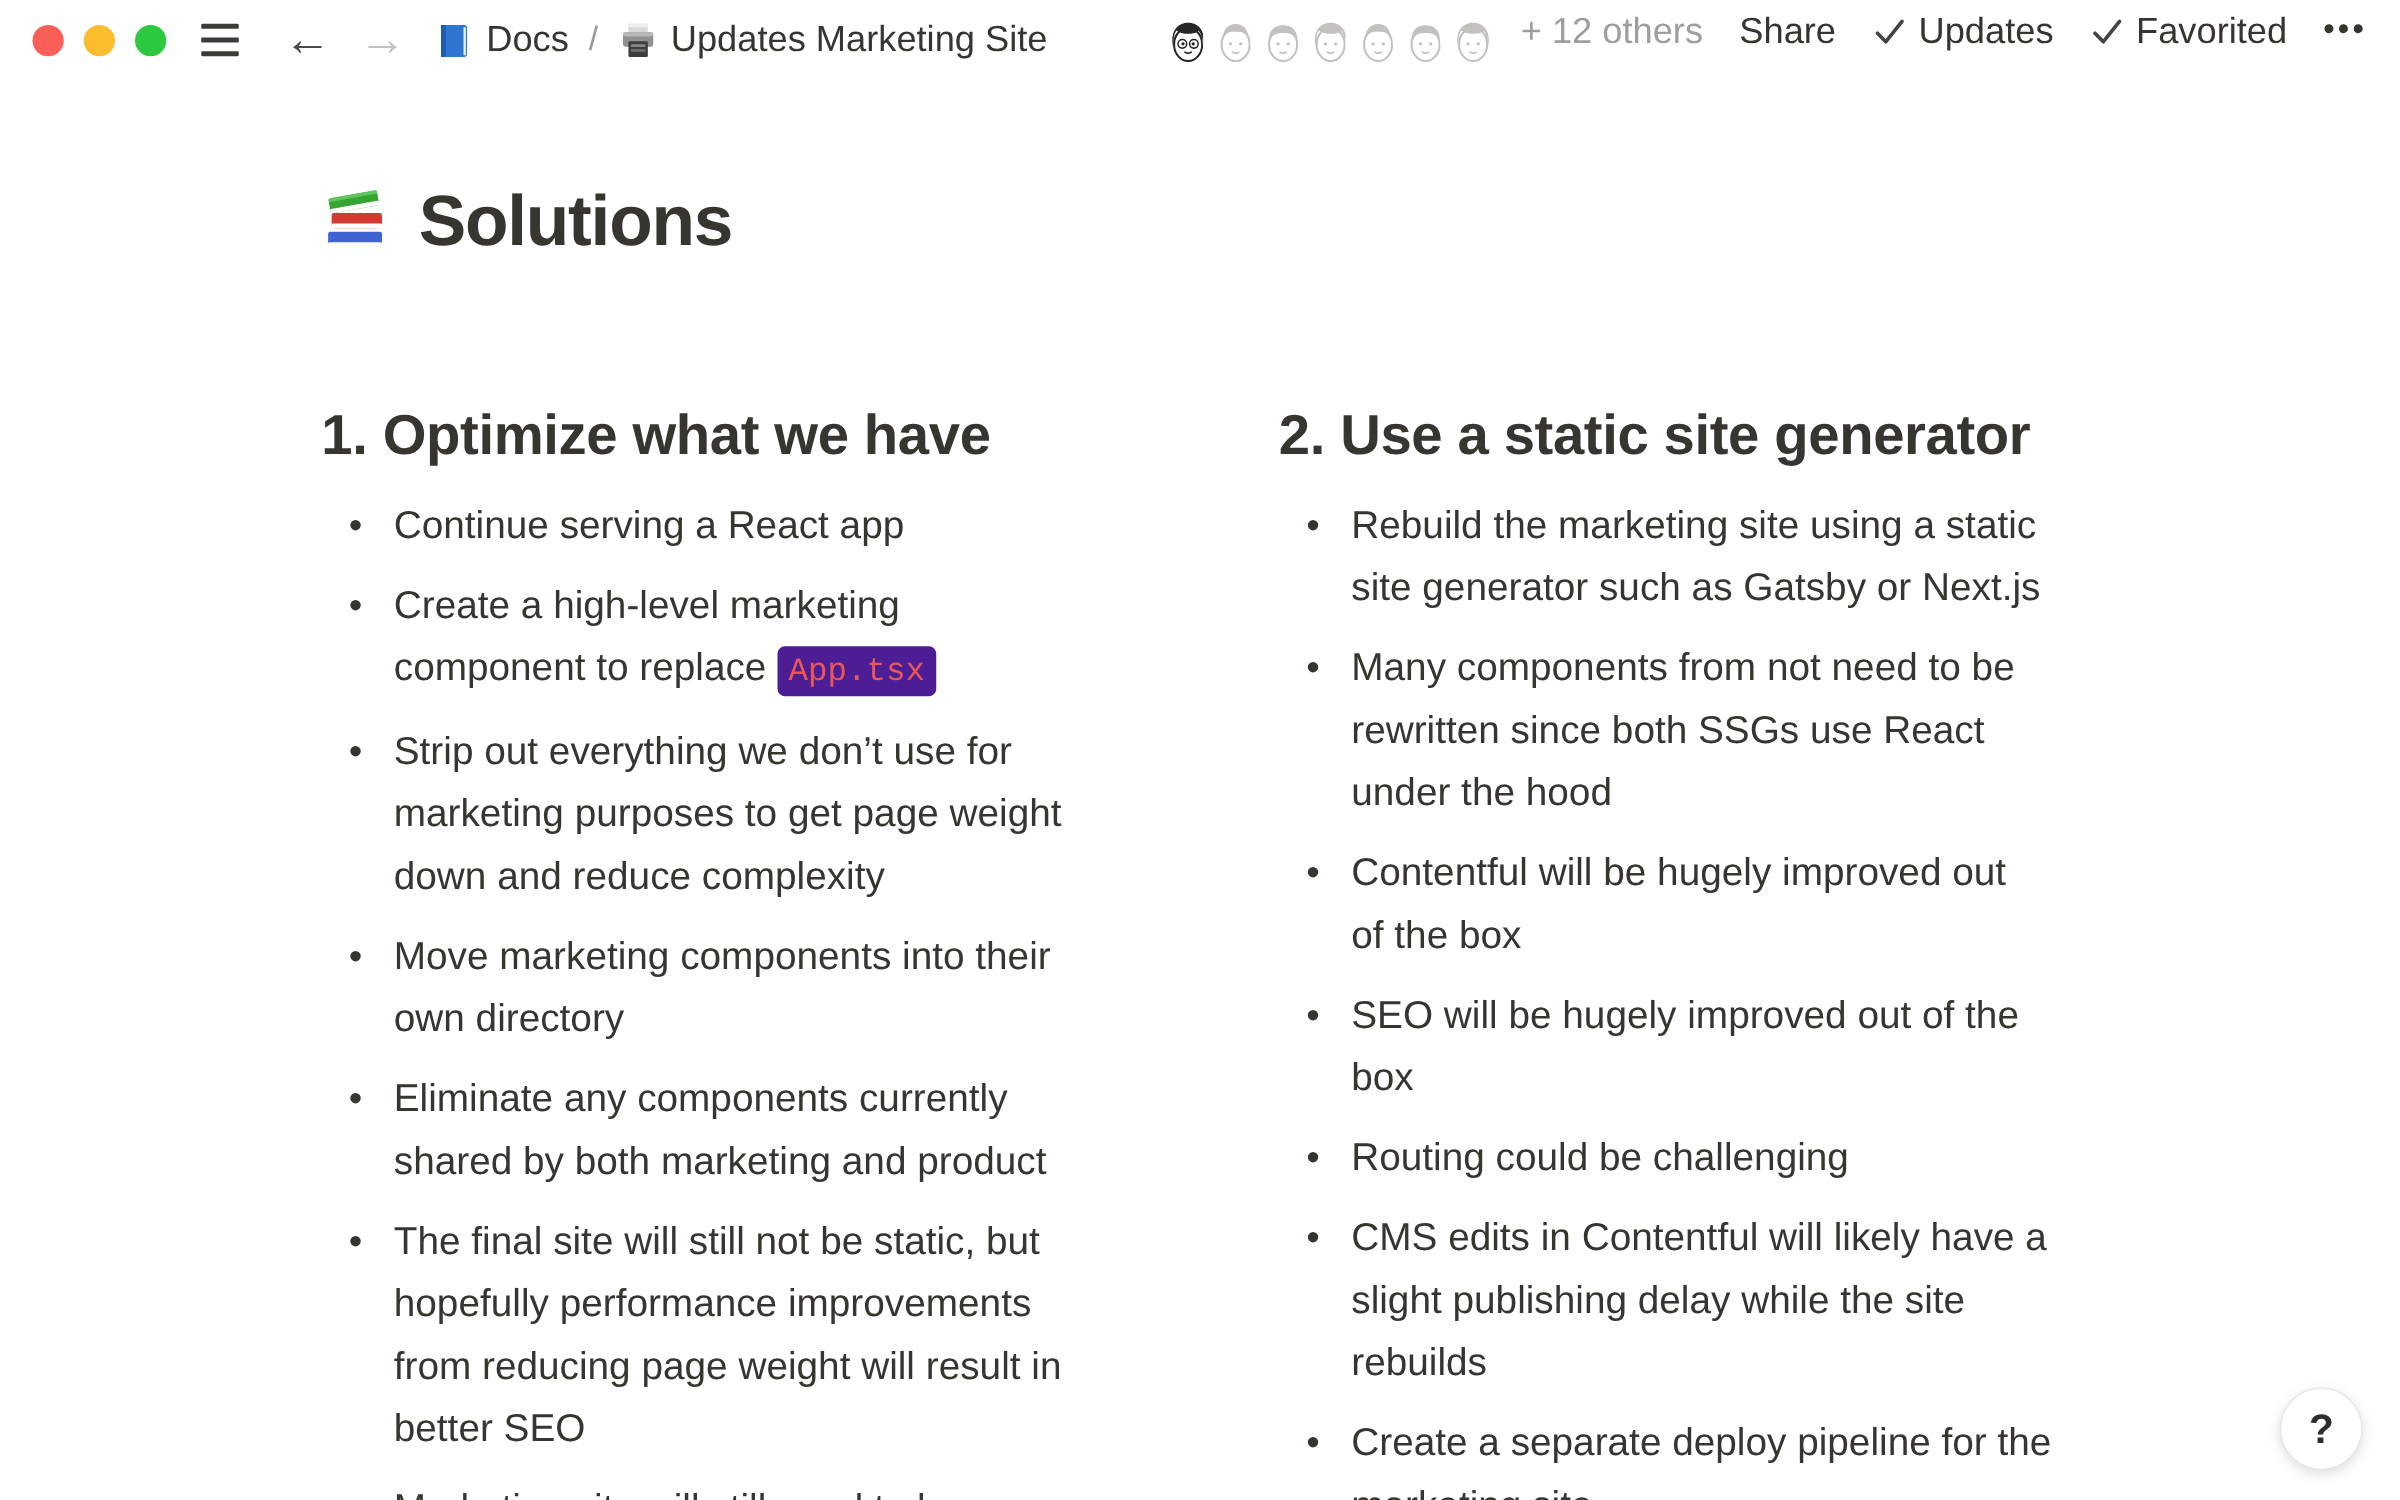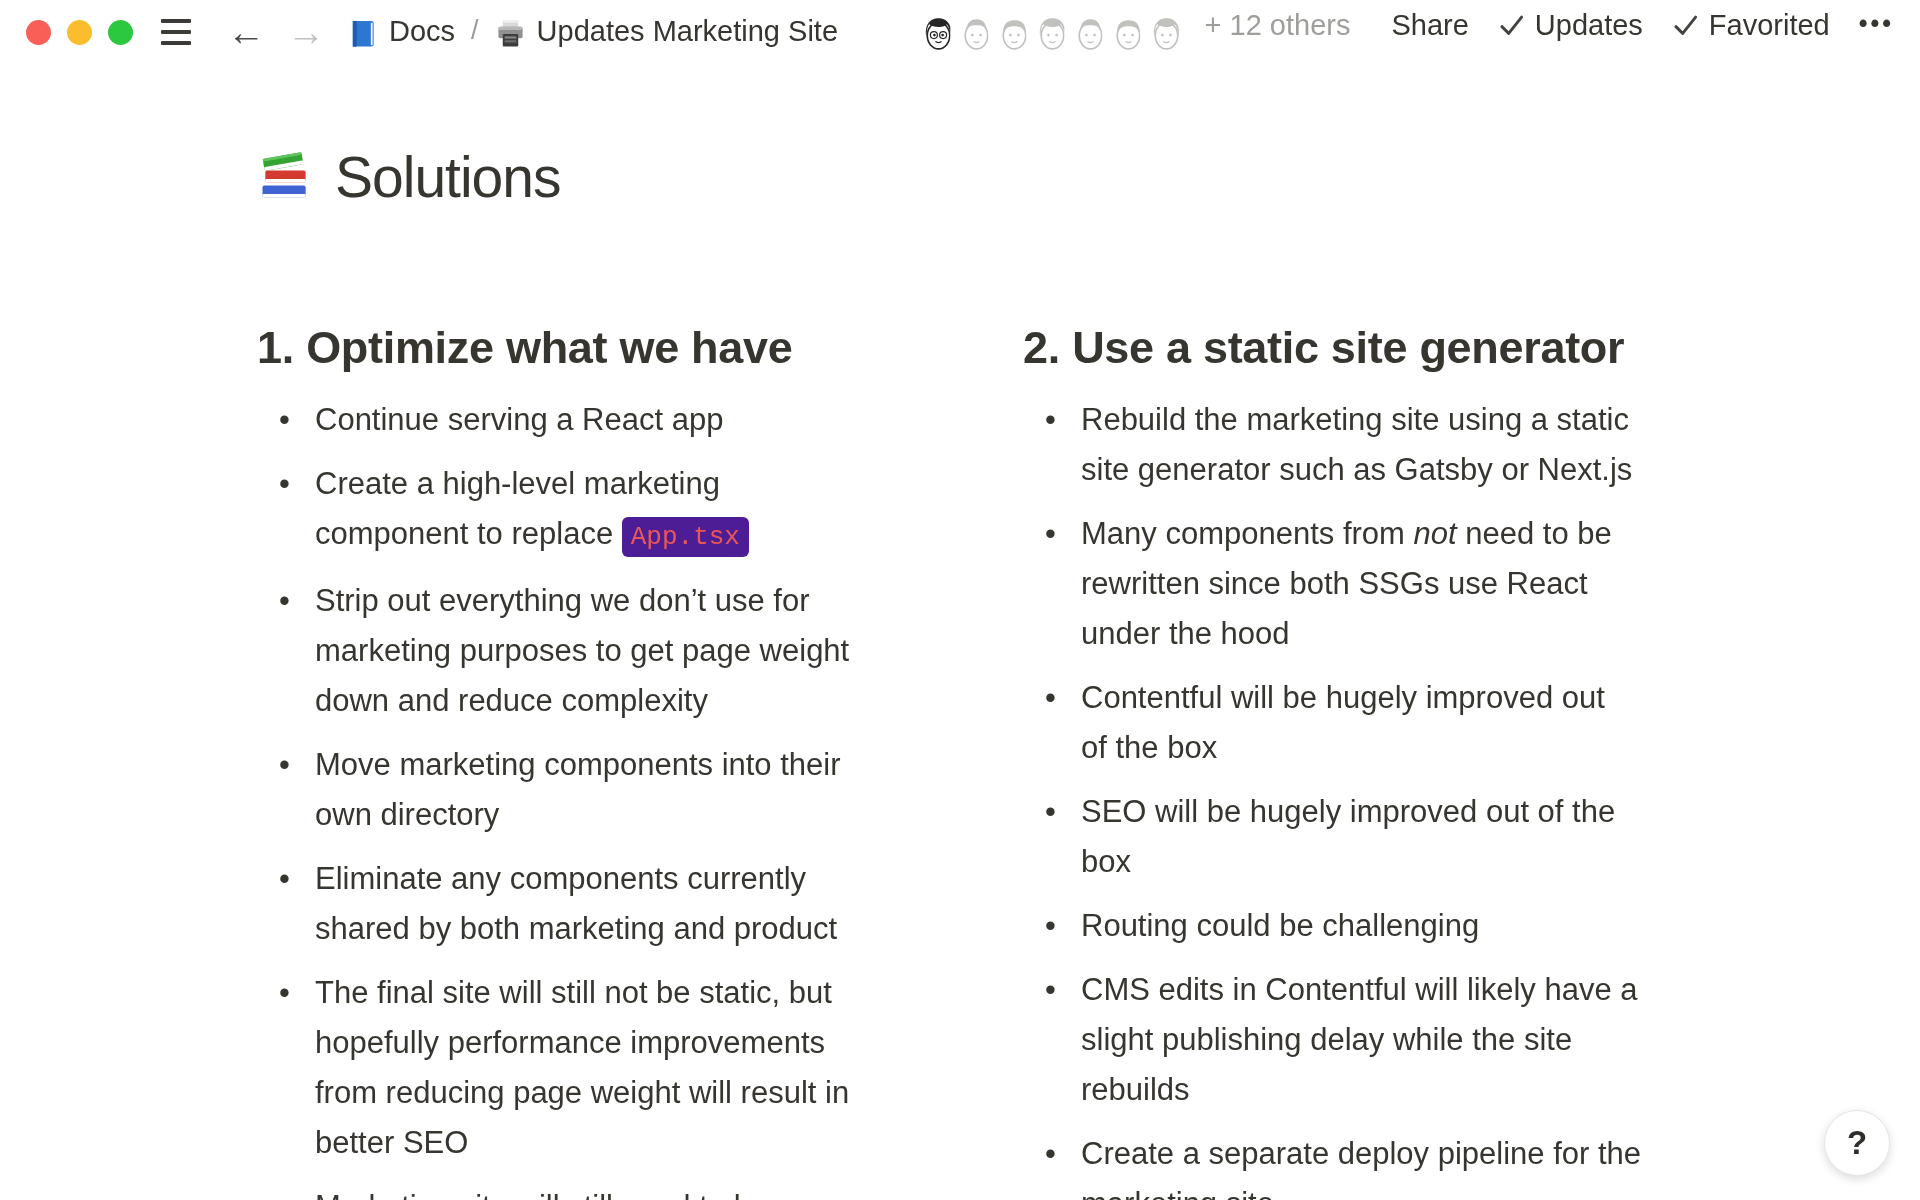--- a/index.html
+++ b/index.html
@@ -25,38 +25,38 @@
 
   .topbar-right { margin-left:auto; display:flex; align-items:flex-start; gap:29px; font-size:29px; }
   .facepile { display:flex; align-items:center; margin-right:-14px; }
   .avatar { width:47px; height:47px; border-radius:50%; margin-left:-9px; background:#fff;
             box-shadow:0 0 0 3px #fff; cursor:pointer; }
   .avatar:first-child { margin-left:0; }
   .avatar svg { width:100%; height:100%; }
   .avatar.light { opacity:.8; }
   .others { color:#9f9e9b; cursor:pointer; }
   .tbtn { display:flex; align-items:center; gap:10px; cursor:pointer; color:#37352f; }
-  .tbtn.share { margin-left:12px; }
+  .tbtn.share { }
   .check-ic { display:inline-flex; width:27px; height:27px; }
   .more-dots { letter-spacing:3px; font-size:25px; font-weight:bold; color:#37352f; cursor:pointer; }
 
   
   .title-row { position:absolute; left:255px; top:144px; display:flex; align-items:center; gap:20px; }
   .title-ic { width:60px; height:60px; }
-  .page-title { font-size:57px; font-weight:400; letter-spacing:-1px; color:#37352f; }
+  .page-title { font-size:57px; font-weight:700; letter-spacing:-1px; color:#37352f; }
 
   .columns { position:absolute; left:257px; top:318px; display:flex; gap:106px; }
   .col { width:660px; }
   .col.right { width:700px; }
   .col h2 { font-size:45px; line-height:60px; font-weight:700; letter-spacing:-0.3px; color:#37352f; }
   .col ul { list-style:none; margin-top:10px; }
   .col li { position:relative; font-size:31px; line-height:50px; padding:7px 0 7px 58px;
             white-space:pre-line; color:#37352f; }
   .col li::before { content:"•"; position:absolute; left:22px; top:7px; font-size:31px; line-height:50px; }
-  .seg-italic { font-style:italic; }
+  .seg-italic { }
   .seg-code { font-family:"Liberation Mono", monospace; font-size:26px; color:#eb5757;
               background:#4c1d95; border-radius:6px; padding:5px 9px; white-space:pre; }
 
   
   .help-btn { position:absolute; right:30px; bottom:24px; width:66px; height:66px; border-radius:50%;
               background:#fff; border:1px solid #e7e6e4; box-shadow:0 3px 10px rgba(0,0,0,.14);
               display:flex; align-items:center; justify-content:center;
               font-size:33px; font-weight:700; color:#2f2e2b; cursor:pointer; }
 </style>
 </head>

